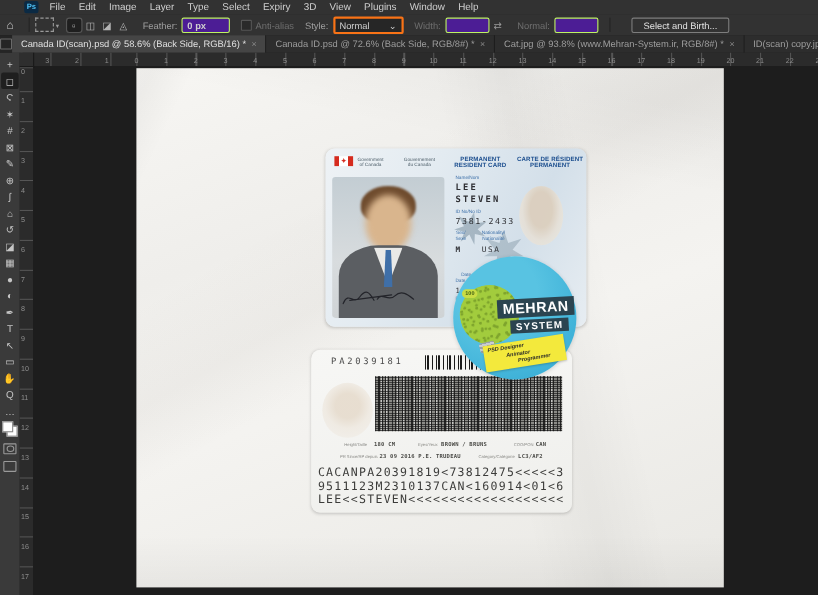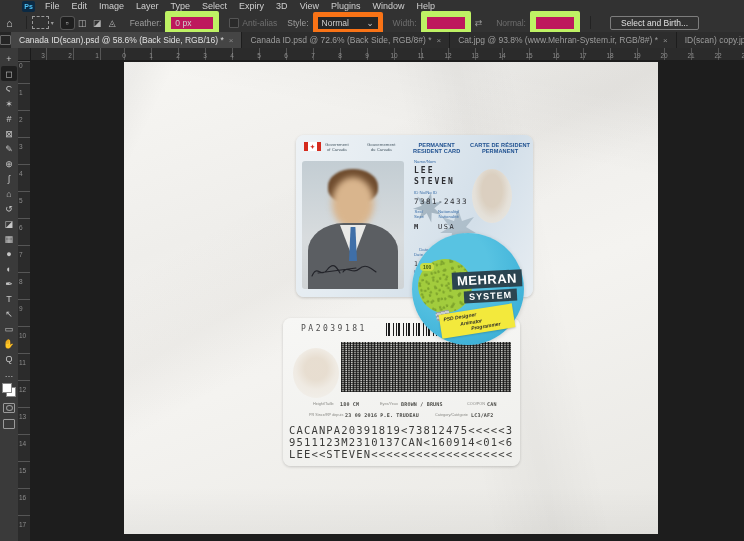--- a/index.html
+++ b/index.html
@@ -16,25 +16,25 @@
   .optionsbar{position:absolute;left:0;top:13px;width:744px;height:19px;background:#323232;
               border-bottom:1px solid #1c1c1c;display:flex;align-items:center;font-size:8.5px;color:#a8a8a8;}
   .ob-home{color:#c2c2c2;font-size:11px;margin:0 8px 0 6px;}
   .ob-sep{width:1px;height:13px;background:#232323;margin:0 5px;}
   .ob-toolprev{width:15px;height:11px;border:1px dashed #9a9a9a;margin-right:2px;}
   .ob-chev{color:#9a9a9a;font-size:6px;margin-right:6px;}
   .mode{width:13px;height:12px;display:flex;align-items:center;justify-content:center;
         color:#b5b5b5;font-size:9px;margin:0 1px;border-radius:2px;}
   .mode.sel{background:#1f1f1f;outline:1px solid #555;}
   .ob-label{margin:0 4px 0 10px;color:#9f9f9f;}
-  .ob-input{background:#be185d;border:6px solid #bef264;border-radius:2px;color:#cfcfcf;
-            height:12px;line-height:12px;padding:0 4px;min-width:34px;}
+  .ob-input{background:#4c1d95;border:1px solid #bef264;border-radius:2px;color:#cfcfcf;
+            height:12px;line-height:12px;padding:0 4px;min-width:34px;font-weight:bold;}
   .ob-check{width:8px;height:8px;border:1px solid #555;border-radius:1px;margin:0 3px 0 10px;background:#2a2a2a;}
   .ob-disabled{color:#6e6e6e;}
-  .ob-select{background:#262626;border:5px solid #f97316;border-radius:2px;color:#cfcfcf;height:12px;
+  .ob-select{background:#262626;border:2px solid #f97316;border-radius:2px;color:#cfcfcf;height:12px;
              line-height:12px;padding:0 4px;width:52px;display:flex;justify-content:space-between;align-items:center;}
   .ob-swap{color:#9a9a9a;font-size:9px;margin:0 4px;}
   .ob-btn{border:1px solid #7d7d7d;border-radius:2px;color:#e2e2e2;padding:1px 10px;margin-left:14px;font-size:8.5px;}
   
   .tabbar{position:absolute;left:0;top:32px;width:744px;height:16px;background:#252525;display:flex;align-items:stretch;}
   .tabstrip-icon{width:17px;display:flex;align-items:center;justify-content:center;}
   .tabstrip-icon span{width:9px;height:8px;border:1px solid #6a6a6a;border-radius:1px;display:block;}
   .tab{display:flex;align-items:center;gap:5px;padding:0 8px;font-size:8.5px;color:#9d9d9d;
        background:#2d2d2d;border-right:1px solid #1d1d1d;white-space:nowrap;}
   .tab.active{background:#454545;color:#e0e0e0;}

